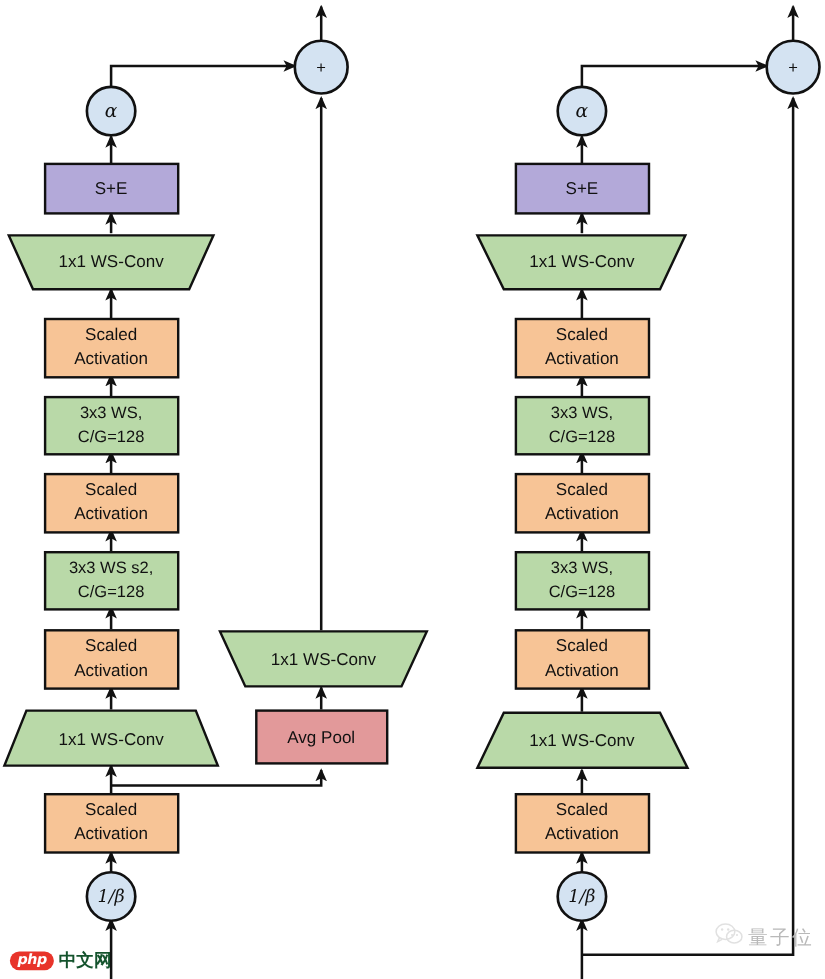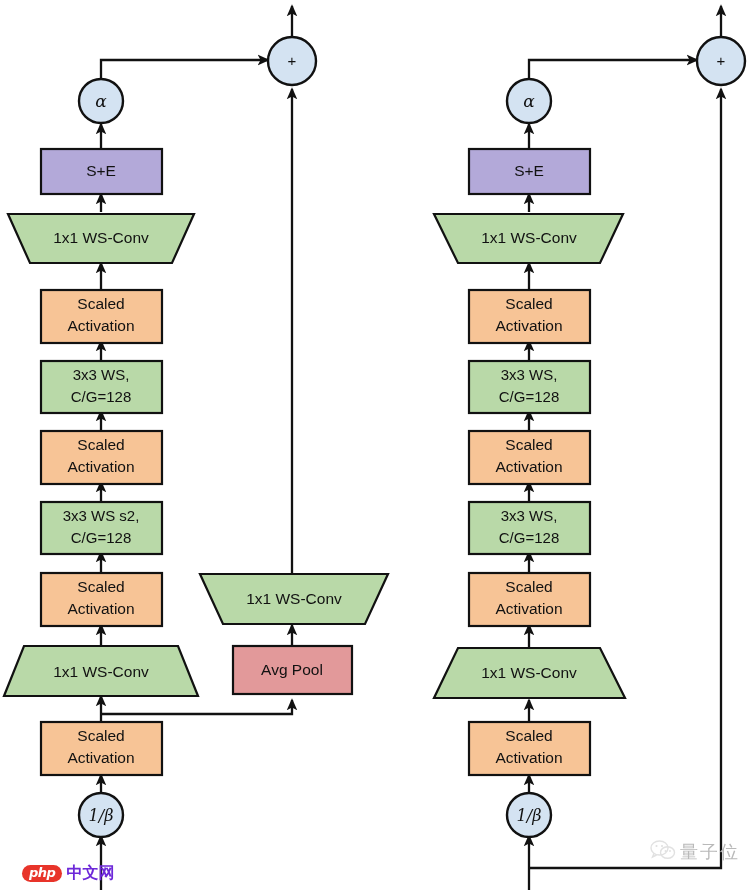--- a/index.html
+++ b/index.html
@@ -35,31 +35,31 @@
     font-family:"Liberation Sans","DejaVu Sans",sans-serif;
     font-size:15px;fill:#111;text-anchor:middle;dominant-baseline:middle;
   }
 
   .shape{stroke:#111111;stroke-width:2.2;}
   .circle-node{stroke:#111111;stroke-width:2.4;}
   .edge{stroke:#111111;stroke-width:2.3;fill:none;}
 
   
   .wm{position:absolute;display:flex;align-items:center;gap:4px;}
-  #wm-left{left:22px;bottom:6px;}
+  #wm-left{left:9px;bottom:6px;}
   #wm-right{right:10px;bottom:26px;margin-top:15px;}
   .php-badge{
     background:#e8342a;color:#ffffff;border-radius:9px;
     font-family:"DejaVu Sans","Liberation Sans",sans-serif;
     font-size:13px;font-weight:bold;font-style:italic;
     padding:1px 7px 2px 7px;letter-spacing:-0.5px;line-height:1.1;
   }
   .php-cn{
     font-family:"DejaVu Sans","Liberation Sans",sans-serif;
-    font-size:16px;font-weight:bold;color:#6d28d9;letter-spacing:0px;
+    font-size:16px;font-weight:bold;color:#14532d;letter-spacing:0px;
   }
   .qbit-text{
     font-family:"DejaVu Sans","Liberation Sans",sans-serif;
     font-size:18px;color:#b9b9b9;letter-spacing:2px;
   }
   .wechat-ico{opacity:.55;}
 </style>
 </head>
 <body>
 

